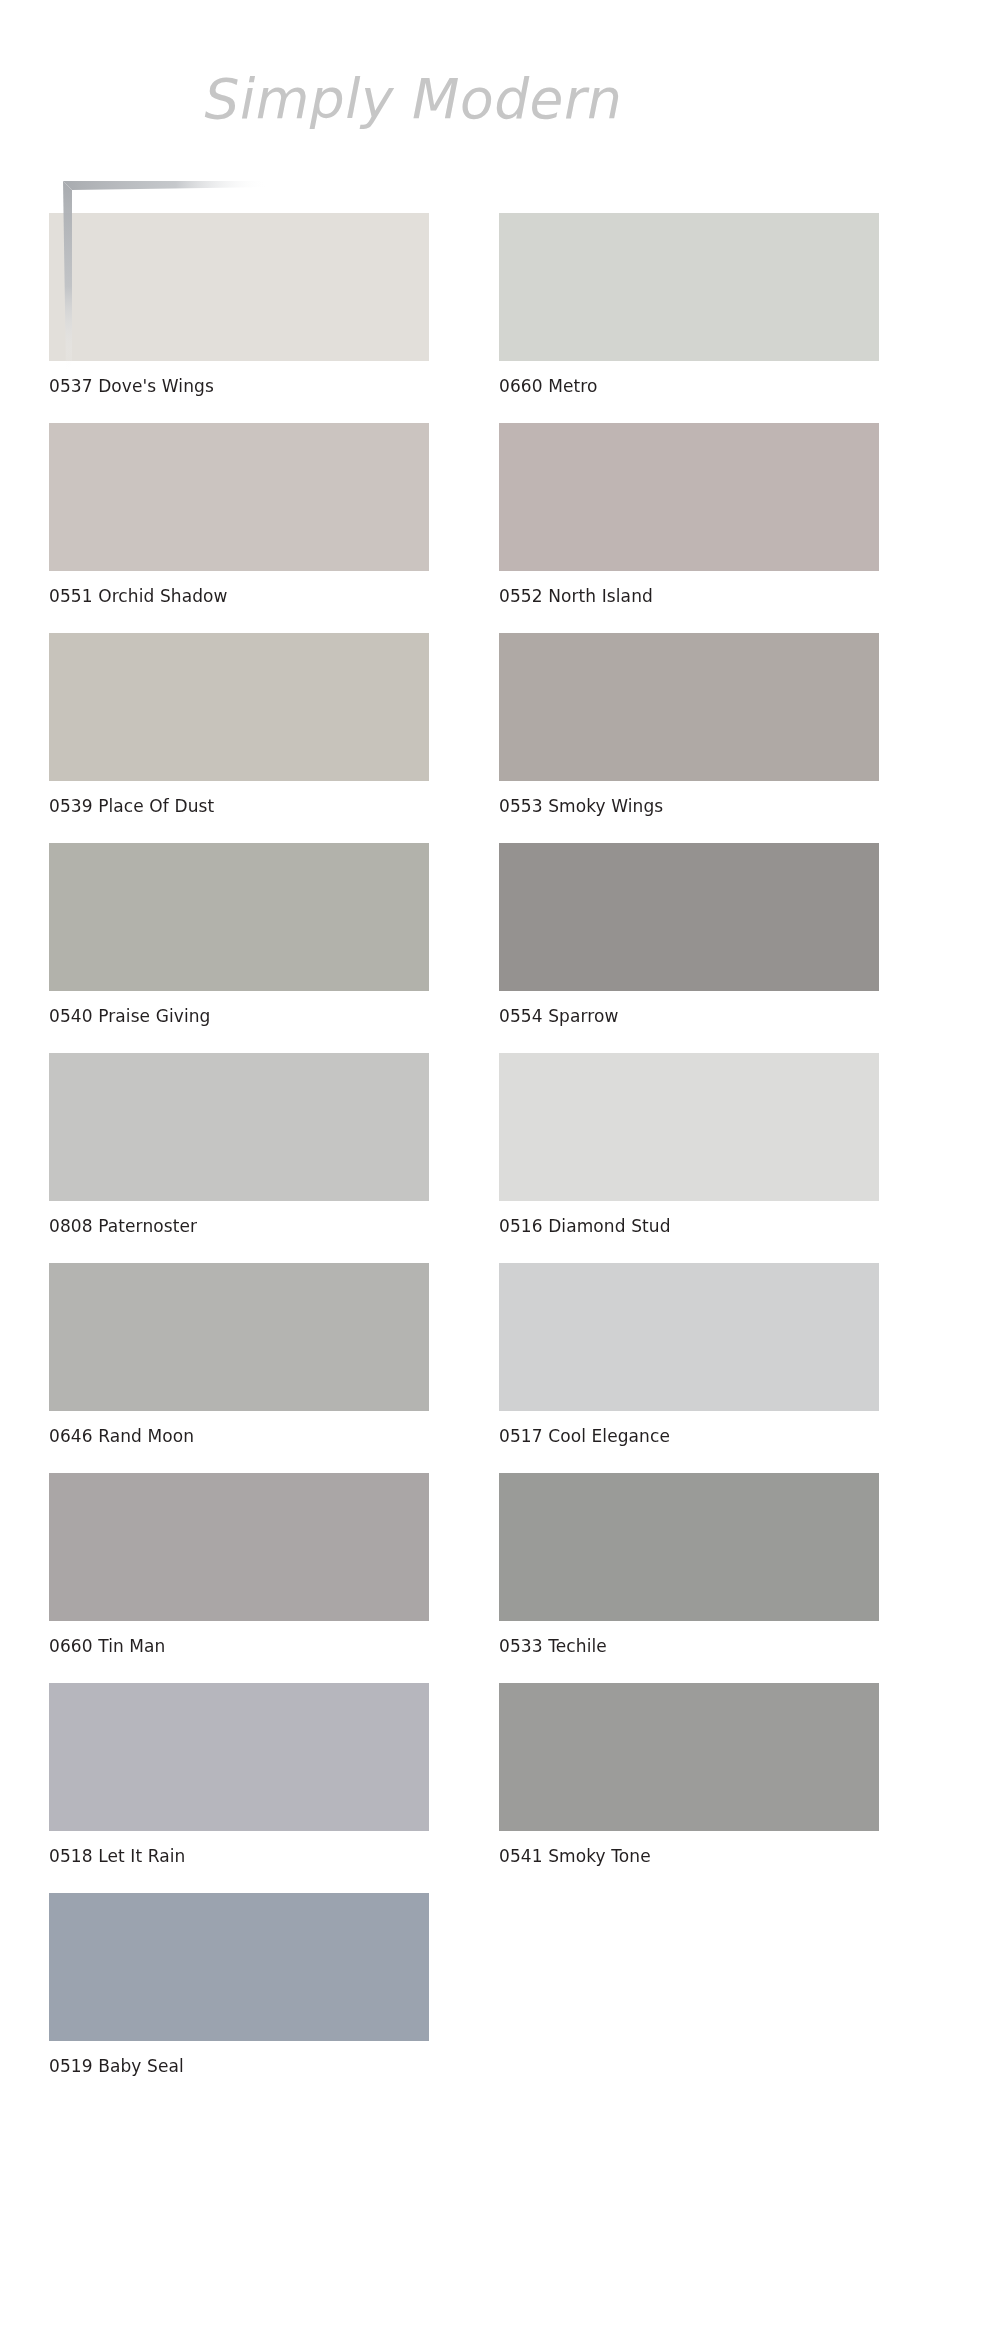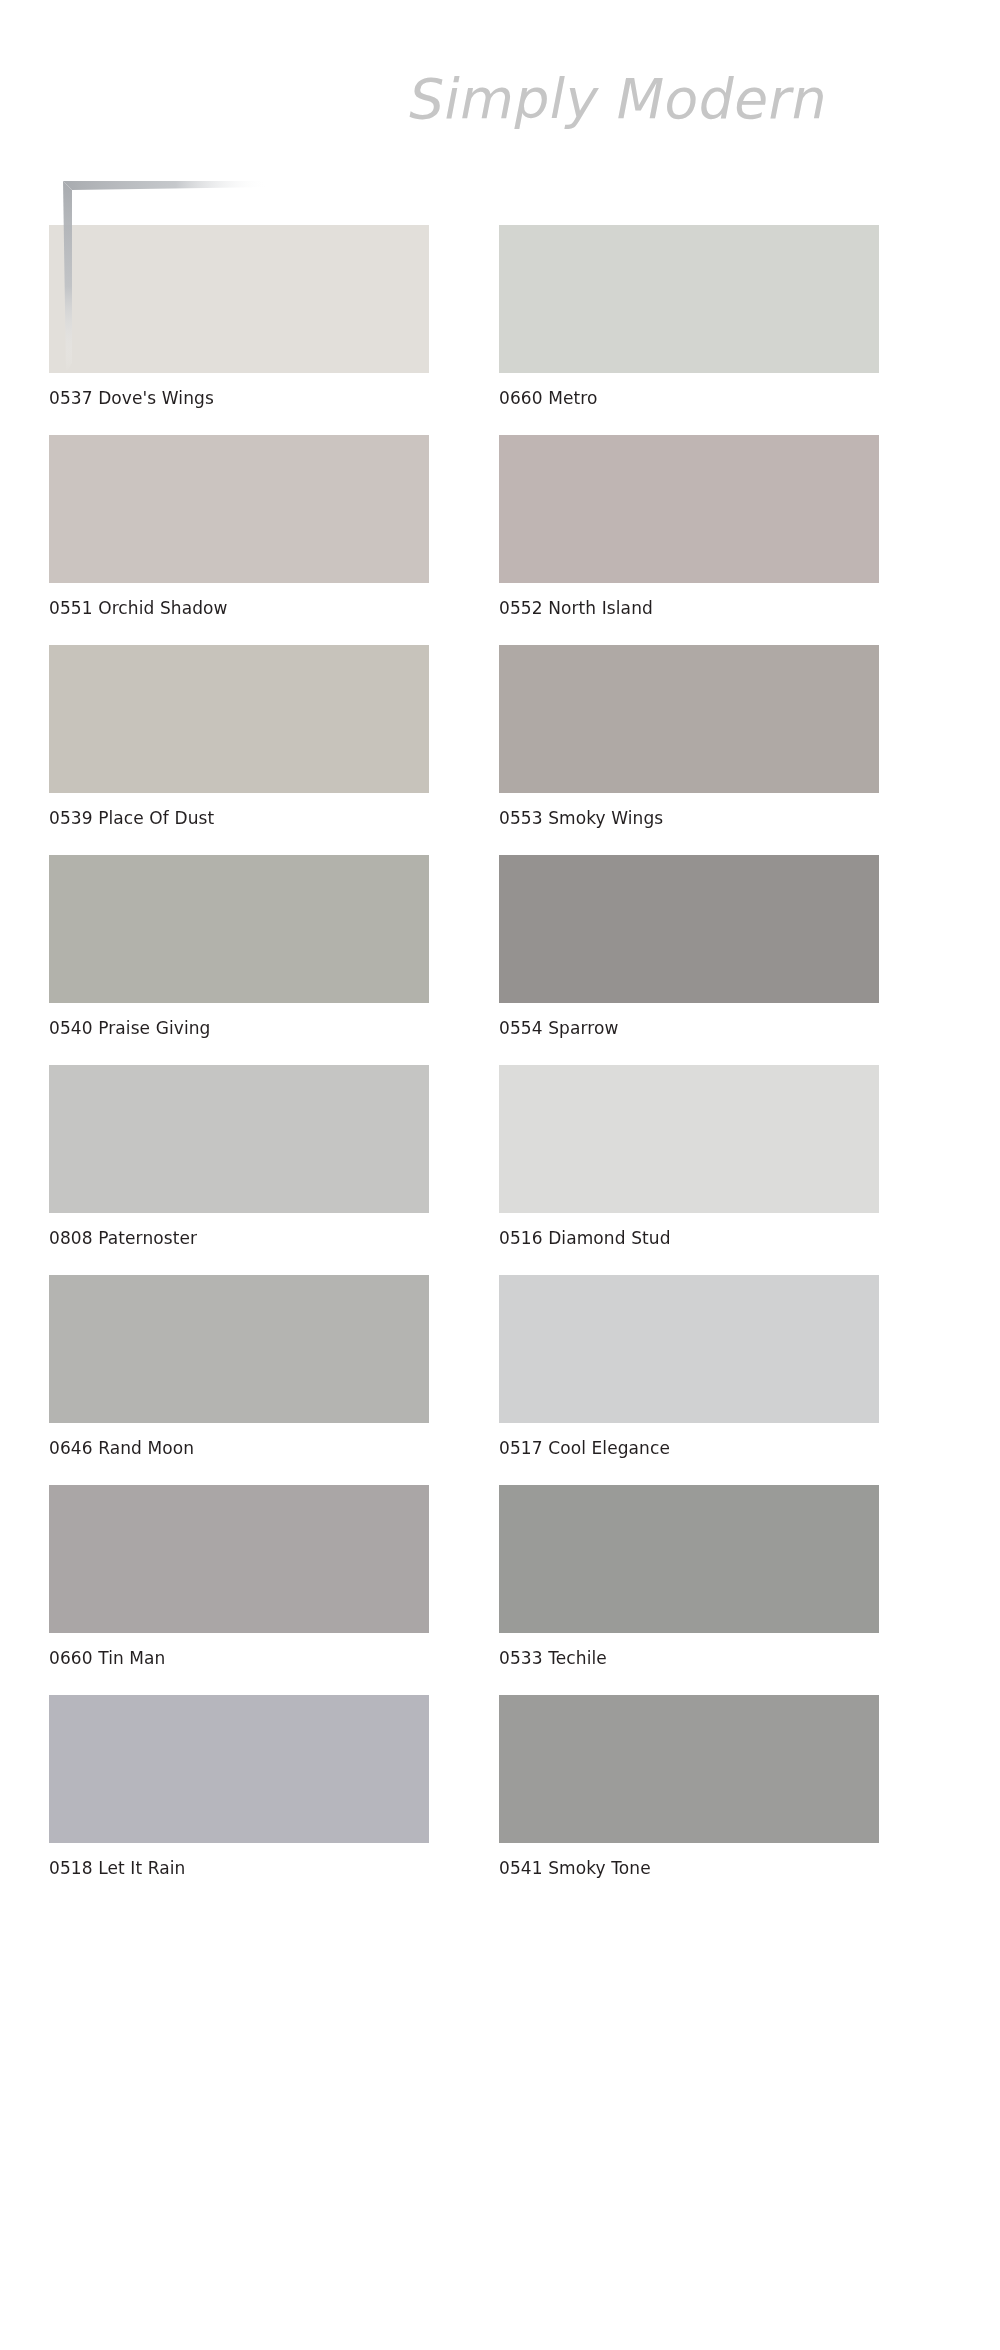--- a/index.html
+++ b/index.html
@@ -24,21 +24,21 @@
     height: 2350px;
     background: #ffffff;
   }
 
   
   .title-bar {
     position: absolute;
     left: 0;
     top: 72px;
     width: 827px;
-    text-align: right;
+    text-align: center;
   }
 
   .palette-title {
     display: inline-block;
     font-family: "DejaVu Sans", sans-serif;
     font-style: italic;
     font-weight: 300;
     font-size: 55px;
     letter-spacing: 0.5px;
     color: #c6c6c6;
@@ -60,21 +60,20 @@
   .swatch-grid {
     position: absolute;
     left: 0;
     top: 213px;
     width: 928px;
     display: grid;
     grid-template-columns: repeat(2, 380px);
     justify-content: center;
     column-gap: 70px;
     row-gap: 0;
-    margin-top: 12px;
   }
 
   .swatch-cell {
     width: 380px;
     height: 210px;
     position: relative;
   }
 
   .swatch-chip {
     width: 380px;
@@ -184,15 +183,19 @@
         <div class="swatch-label">0533 Techile</div>
       </div>
       <div class="swatch-cell">
         <div class="swatch-chip" style="background: rgb(182, 182, 189);"></div>
         <div class="swatch-label">0518 Let It Rain</div>
       </div>
       <div class="swatch-cell">
         <div class="swatch-chip" style="background: rgb(156, 156, 154);"></div>
         <div class="swatch-label">0541 Smoky Tone</div>
       </div>
+      <div class="swatch-cell">
+        <div class="swatch-chip" style="background: rgb(155, 163, 175);"></div>
+        <div class="swatch-label">0519 Baby Seal</div>
+      </div>
     </div>
 
 </div>
 
 </body></html>

